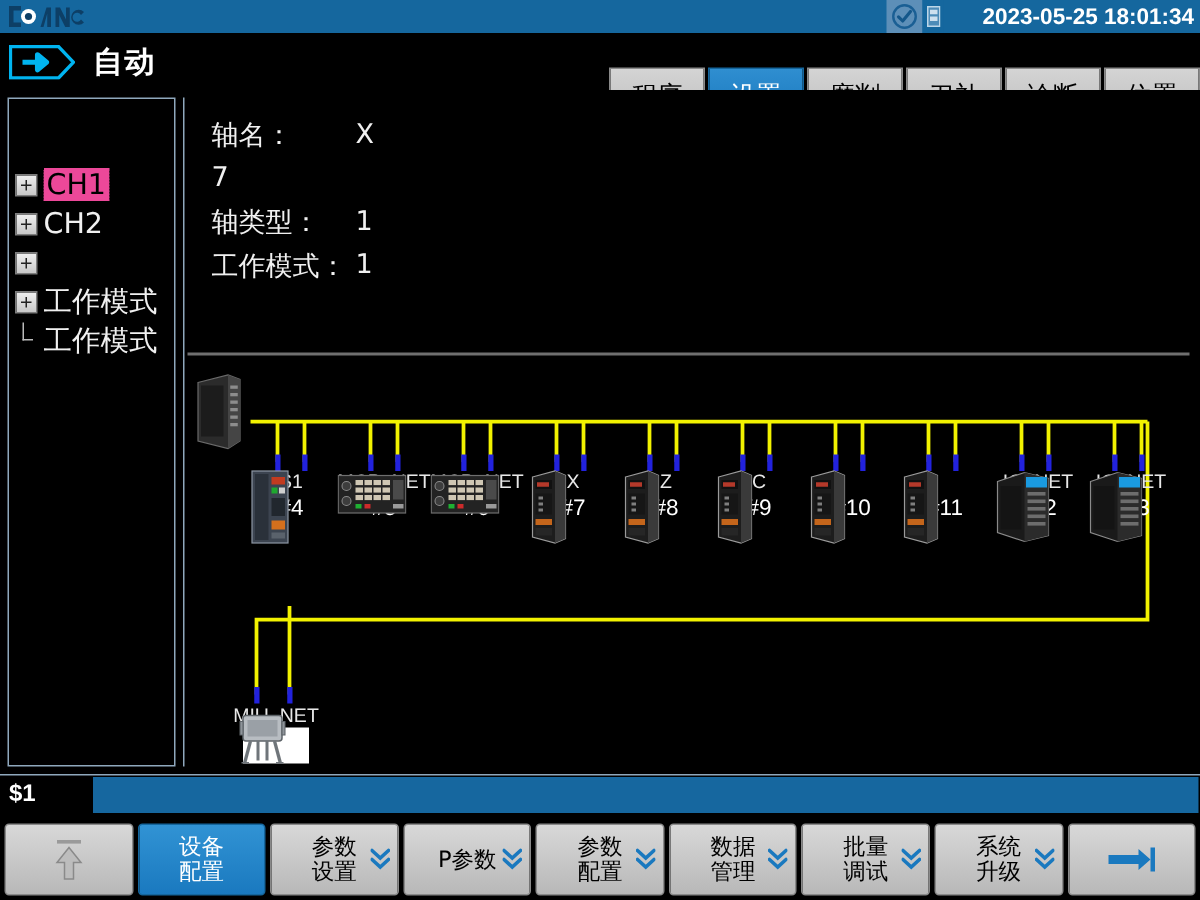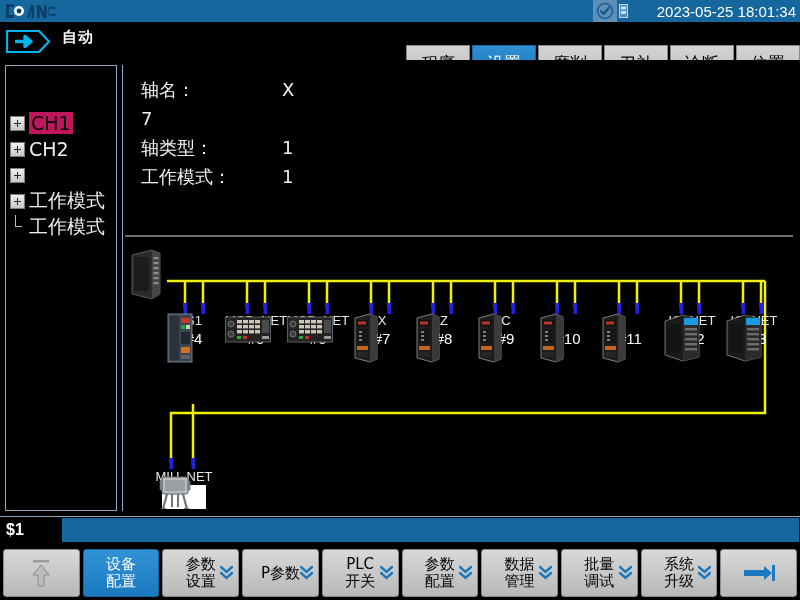--- a/index.html
+++ b/index.html
@@ -28,38 +28,38 @@
   .chk-icon {
     width: 24px; height: 22px; background: #5d8fb8;
     display: flex; align-items: center; justify-content: center;
   }
   .chk-icon svg { display:block; }
   .batt-icon {
     width: 14px; height: 22px; background: #15679e;
     display: flex; align-items: center; justify-content: center;
   }
   .datetime {
-    color: #ffffff; font-size: 15px; font-weight: normal;
+    color: #ffffff; font-size: 15px; font-weight: bold;
     letter-spacing: 0px; margin-left: 26px; margin-right: 4px;
     font-family: "Liberation Sans", sans-serif;
     white-space: nowrap;
   }
 
   
   .moderow {
     position: absolute; left: 0; top: 22px; width: 800px; height: 38px;
     background: #000;
   }
   .mode-badge {
     position: absolute; left: 6px; top: 8px;
     width: 44px; height: 23px;
   }
   .mode-text {
     position: absolute; left: 62px; top: 6px;
-    color: #fff; font-size: 15px; font-weight: bold;
+    color: #fff; font-size: 20px; font-weight: bold;
     font-family: "DejaVu Sans", sans-serif;
     letter-spacing: 1px;
   }
   .tabs {
     position: absolute; right: 0px; top: 23px; height: 37px;
     display: flex; gap: 2px;
   }
   .tab {
     width: 64px; height: 37px;
     background: linear-gradient(#d4d4d4,#bdbdbd);
@@ -114,34 +114,34 @@
   .tree-node .leafmark::after {
     content: ""; position: absolute; left: 5px; top: 6px;
     width: 7px; height: 1px; background: #bbb;
   }
   .tree-label {
     color: #f0f0f0; font-size: 19px;
     font-family: "DejaVu Sans", sans-serif;
     white-space: nowrap;
   }
   .tree-node.selected .tree-label {
-    background: #be185d; color: #000;
+    background: #ec4899; color: #000;
     outline: 1px dotted #000;
     padding: 0 2px;
   }
 
   
   .rightpanel {
     position: absolute; left: 122px; top: 5px;
     width: 673px; height: 446px;
     background: #000;
     border-left: 1px solid #8fa8bd;
   }
   .infoblock { position: absolute; left: 18px; top: 10px; }
-  .inforow { display: flex; align-items: center; height: 29px; gap: 45px; }
+  .inforow { display: flex; align-items: center; height: 29px; }
   .infokey {
     color: #f0f0f0; font-size: 18px; width: 96px;
     font-family: "DejaVu Sans", sans-serif;
   }
   .infoval {
     color: #f0f0f0; font-size: 18px;
     font-family: "DejaVu Sans", sans-serif;
   }
   .divider {
     position: absolute; left: 2px; top: 170px;
@@ -666,30 +666,20 @@
     <div class="fnbtn">
       <span class="lbl">P参数</span>
       <span class="chev">
         <svg width="13" height="16" viewBox="0 0 13 16">
           <path d="M1 2 L6.5 7 L12 2" fill="none" stroke="#1a79bf" stroke-width="2.4" stroke-linecap="round"></path>
           <path d="M1 8 L6.5 13 L12 8" fill="none" stroke="#1a79bf" stroke-width="2.4" stroke-linecap="round"></path>
         </svg>
       </span>
     </div>
 
-    <div class="fnbtn">
-      <span class="lbl">PLC
-开关</span>
-      <span class="chev">
-        <svg width="13" height="16" viewBox="0 0 13 16">
-          <path d="M1 2 L6.5 7 L12 2" fill="none" stroke="#1a79bf" stroke-width="2.4" stroke-linecap="round"></path>
-          <path d="M1 8 L6.5 13 L12 8" fill="none" stroke="#1a79bf" stroke-width="2.4" stroke-linecap="round"></path>
-        </svg>
-      </span>
-    </div>
 
     <div class="fnbtn">
       <span class="lbl">参数
 配置</span>
       <span class="chev">
         <svg width="13" height="16" viewBox="0 0 13 16">
           <path d="M1 2 L6.5 7 L12 2" fill="none" stroke="#1a79bf" stroke-width="2.4" stroke-linecap="round"></path>
           <path d="M1 8 L6.5 13 L12 8" fill="none" stroke="#1a79bf" stroke-width="2.4" stroke-linecap="round"></path>
         </svg>
       </span>

